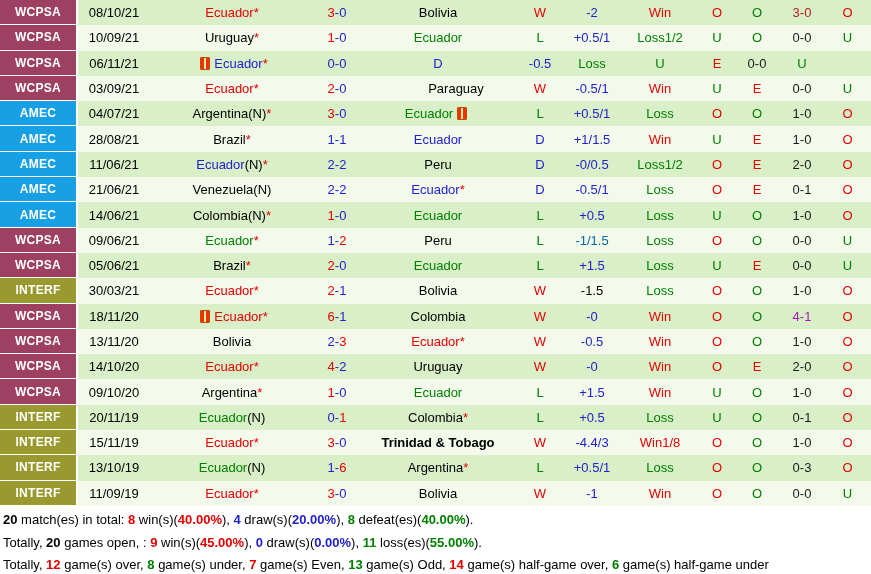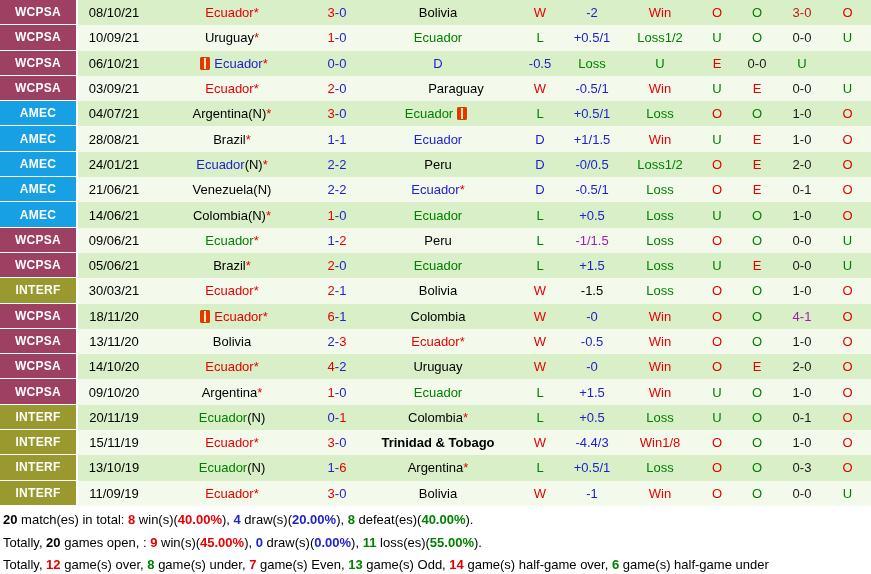--- a/index.html
+++ b/index.html
@@ -96,21 +96,21 @@
       <div class="cell" style="color: rgb(0, 128, 0);">L</div>
       <div class="cell" style="color: rgb(34, 34, 204);">+0.5/1</div>
       <div class="cell" style="color: rgb(0, 128, 0);">Loss1/2</div>
       <div class="cell" style="color: rgb(0, 128, 0);">U</div>
       <div class="cell" style="color: rgb(0, 128, 0);">O</div>
       <div class="cell" style="color: rgb(26, 26, 26);">0-0</div>
       <div class="cell" style="color: rgb(0, 128, 0);">U</div>
     </div>
     <div class="row dark">
       <div class="cell badge" style="background: rgb(157, 64, 97);">WCPSA</div>
-      <div class="cell">06/10/21</div>
+      <div class="cell">06/11/21</div>
       <div class="cell">
         <span style="display: inline-flex; align-items: center;">
           <span class="flag-icon"></span>
           <span style="color: rgb(34, 34, 204);">Ecuador</span>
           <span class="star" style="color: rgb(230, 0, 0);">*</span>
         </span>
       </div>
       <div class="cell">
         <span style="color: rgb(34, 34, 204);">0</span>
         <span style="color: rgb(34, 34, 204);">-</span>
@@ -202,21 +202,21 @@
       <div class="cell" style="color: rgb(34, 34, 204);">D</div>
       <div class="cell" style="color: rgb(34, 34, 204);">+1/1.5</div>
       <div class="cell" style="color: rgb(230, 0, 0);">Win</div>
       <div class="cell" style="color: rgb(0, 128, 0);">U</div>
       <div class="cell" style="color: rgb(230, 0, 0);">E</div>
       <div class="cell" style="color: rgb(26, 26, 26);">1-0</div>
       <div class="cell" style="color: rgb(230, 0, 0);">O</div>
     </div>
     <div class="row dark">
       <div class="cell badge" style="background: rgb(24, 160, 228);">AMEC</div>
-      <div class="cell">24/01/21</div>
+      <div class="cell">11/06/21</div>
       <div class="cell">
         <span style="display: inline-flex; align-items: center;">
           <span style="color: rgb(34, 34, 204);">Ecuador</span>
           <span style="color: rgb(0, 0, 0);">(N)</span>
           <span class="star" style="color: rgb(230, 0, 0);">*</span>
         </span>
       </div>
       <div class="cell">
         <span style="color: rgb(34, 34, 204);">2</span>
         <span style="color: rgb(34, 34, 204);">-</span>
@@ -304,21 +304,21 @@
         <span style="color: rgb(34, 34, 204);">1</span>
         <span style="color: rgb(34, 34, 204);">-</span>
         <span style="color: rgb(230, 0, 0);">2</span>
       </div>
       <div class="cell">
         <span style="display: inline-flex; align-items: center;">
           <span style="color: rgb(0, 0, 0);">Peru</span>
         </span>
       </div>
       <div class="cell" style="color: rgb(0, 128, 0);">L</div>
-      <div class="cell" style="color: #a21caf;">-1/1.5</div>
+      <div class="cell" style="color: #0369a1;">-1/1.5</div>
       <div class="cell" style="color: rgb(0, 128, 0);">Loss</div>
       <div class="cell" style="color: rgb(230, 0, 0);">O</div>
       <div class="cell" style="color: rgb(0, 128, 0);">O</div>
       <div class="cell" style="color: rgb(26, 26, 26);">0-0</div>
       <div class="cell" style="color: rgb(0, 128, 0);">U</div>
     </div>
     <div class="row dark">
       <div class="cell badge" style="background: rgb(157, 64, 97);">WCPSA</div>
       <div class="cell">05/06/21</div>
       <div class="cell">

